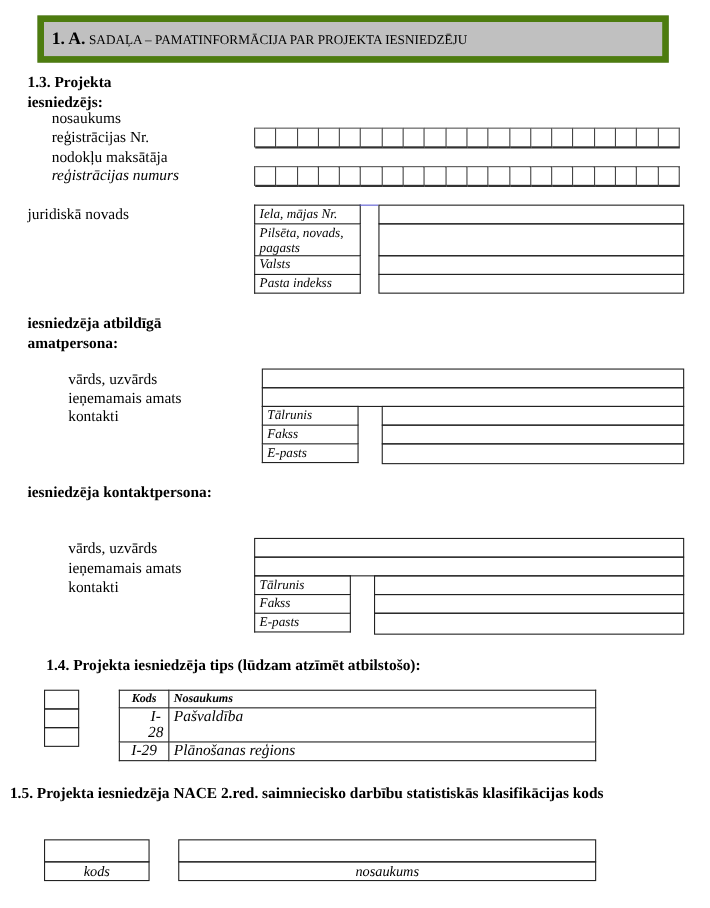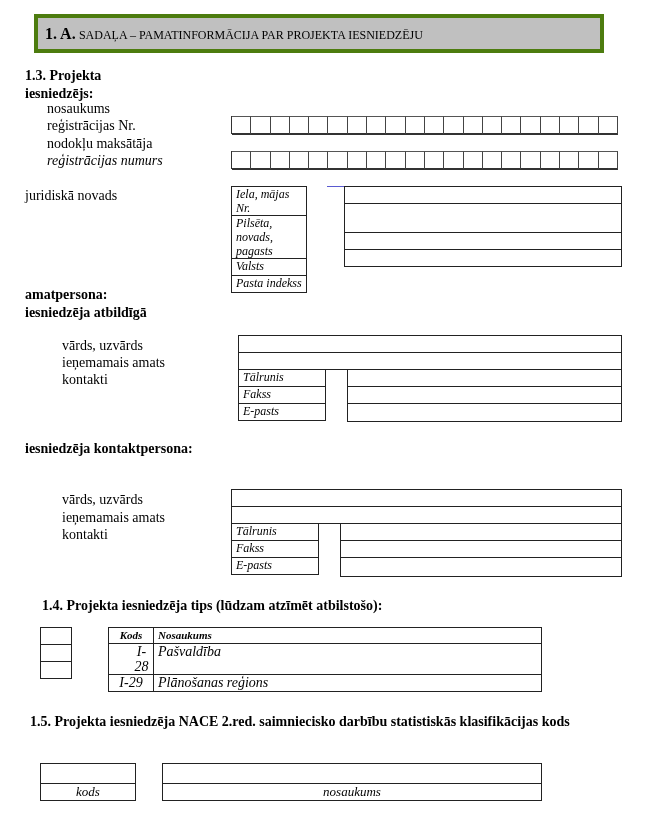--- a/index.html
+++ b/index.html
@@ -1,20 +1,20 @@
 <!DOCTYPE html>
 <html><head>
 <meta charset="utf-8">
 <style>
   html, body { margin: 0; padding: 0; background: #ffffff; }
   body { width: 645px; height: 825px; position: relative; overflow: hidden;
          font-family: "Liberation Serif", "DejaVu Serif", serif; color: #000; }
   .abs { position: absolute; }
   .hdr { left: 34px; top: 14px; width: 562px; height: 31px; background: #c0c0c0;
-         border: 4px solid #4d7c0f; box-sizing: content-box; }
+         border: 6px solid #4d7c0f; box-sizing: content-box; }
   .hdr-text { position: absolute; left: 7px; top: 7px; font-size: 13px; white-space: nowrap; }
   .hdr-text b { font-size: 16px; }
   .hdr-text .sc { font-size: 12px; letter-spacing: 0; }
   .bold { font-weight: bold; font-size: 14px; line-height: 18px; }
   .lbl { font-size: 14px; line-height: 18px; white-space: nowrap; }
   
   .grid { display: flex; border-left: 1.5px solid #333; height: 18px; }
   .grid .cell { width: 18.3px; height: 16px; border-top: 1.5px solid #555; border-bottom: 2px solid #333; border-right: 1.5px solid #444; box-sizing: content-box; }
   table.frm { border-collapse: collapse; position: absolute; }
   table.frm td { border: 1.3px solid #222; padding: 0 4px; font-style: italic; font-size: 12px; line-height: 14px; vertical-align: top; }
@@ -80,21 +80,21 @@
     <div class="cell"></div>
     <div class="cell"></div>
     <div class="cell"></div>
     <div class="cell"></div>
     <div class="cell"></div>
     <div class="cell"></div>
   </div>
 
 <div class="abs lbl" style="left:25px;top:187px;">juridiskā novads</div>
 
-<table class="frm" style="left:231px;top:186px;width:76px;">
+<table class="frm" style="left:231px;top:186px;width:97px;">
   <tbody>
       <tr style="height:17px">
         <td>Iela, mājas Nr.</td>
       </tr>
   <tr style="height:29px">
         <td>Pilsēta, novads, pagasts</td>
       </tr>
   <tr style="height:17px">
         <td>Valsts</td>
       </tr>
@@ -103,22 +103,22 @@
       </tr>
 </tbody>
   </table>
 <div class="abs" style="left:327px;top:186px;width:17px;border-top:1.5px solid #5a5ad0;"></div>
 <div class="blank" style="left:344px;top:186px;width:278px;height:18px;"></div>
 <div class="blank" style="left:344px;top:203px;width:278px;height:30px;"></div>
 <div class="blank" style="left:344px;top:232px;width:278px;height:18px;"></div>
 <div class="blank" style="left:344px;top:249px;width:278px;height:18px;"></div>
 
 <div class="abs bold" style="left:25px;top:286px;">
+  <div>iesniedzēja atbildīgā</div>
   <div>amatpersona:</div>
-  <div>iesniedzēja atbildīgā</div>
 </div>
 <div class="abs lbl" style="left:62px;top:337px;">vārds, uzvārds</div>
 <div class="abs lbl" style="left:62px;top:354px;">ieņemamais amats</div>
 <div class="abs lbl" style="left:62px;top:371px;">kontakti</div>
 
 <div class="blank" style="left:238px;top:335px;width:384px;height:18px;"></div>
 <div class="blank" style="left:238px;top:352px;width:384px;height:18px;"></div>
 <table class="frm" style="left:238px;top:369px;width:88px;">
   <tbody>
       <tr style="height:17px">
@@ -178,20 +178,20 @@
     <td style="text-align:center;font-size:14px;line-height:15px;padding-left:25px;">I-28</td>
     <td style="font-size:14px;line-height:15px;">Pašvaldība</td>
   </tr>
   <tr style="height:17px">
     <td style="text-align:center;font-size:14px;line-height:15px;">I-29</td>
     <td style="font-size:14px;line-height:15px;margin-left:19px;">Plānošanas reģions</td>
   </tr>
 </tbody>
   </table>
 
-<div class="abs bold" style="left:30px;top:713px;white-space:nowrap;">
+<div class="abs bold" style="left:9px;top:713px;white-space:nowrap;">
   <div>1.5. Projekta iesniedzēja NACE 2.red. saimniecisko darbību statistiskās klasifikācijas kods</div>
 </div>
 
 <div class="blank" style="left:40px;top:763px;width:96px;height:21px;"></div>
 <div class="blank" style="left:40px;top:783px;width:96px;height:18px;text-align:center;font-style:italic;font-size:13px;line-height:16px;">kods</div>
 <div class="blank" style="left:162px;top:763px;width:380px;height:21px;"></div>
 <div class="blank" style="left:162px;top:783px;width:380px;height:18px;text-align:center;font-style:italic;font-size:13px;line-height:16px;">nosaukums</div>
 
 </body></html>

